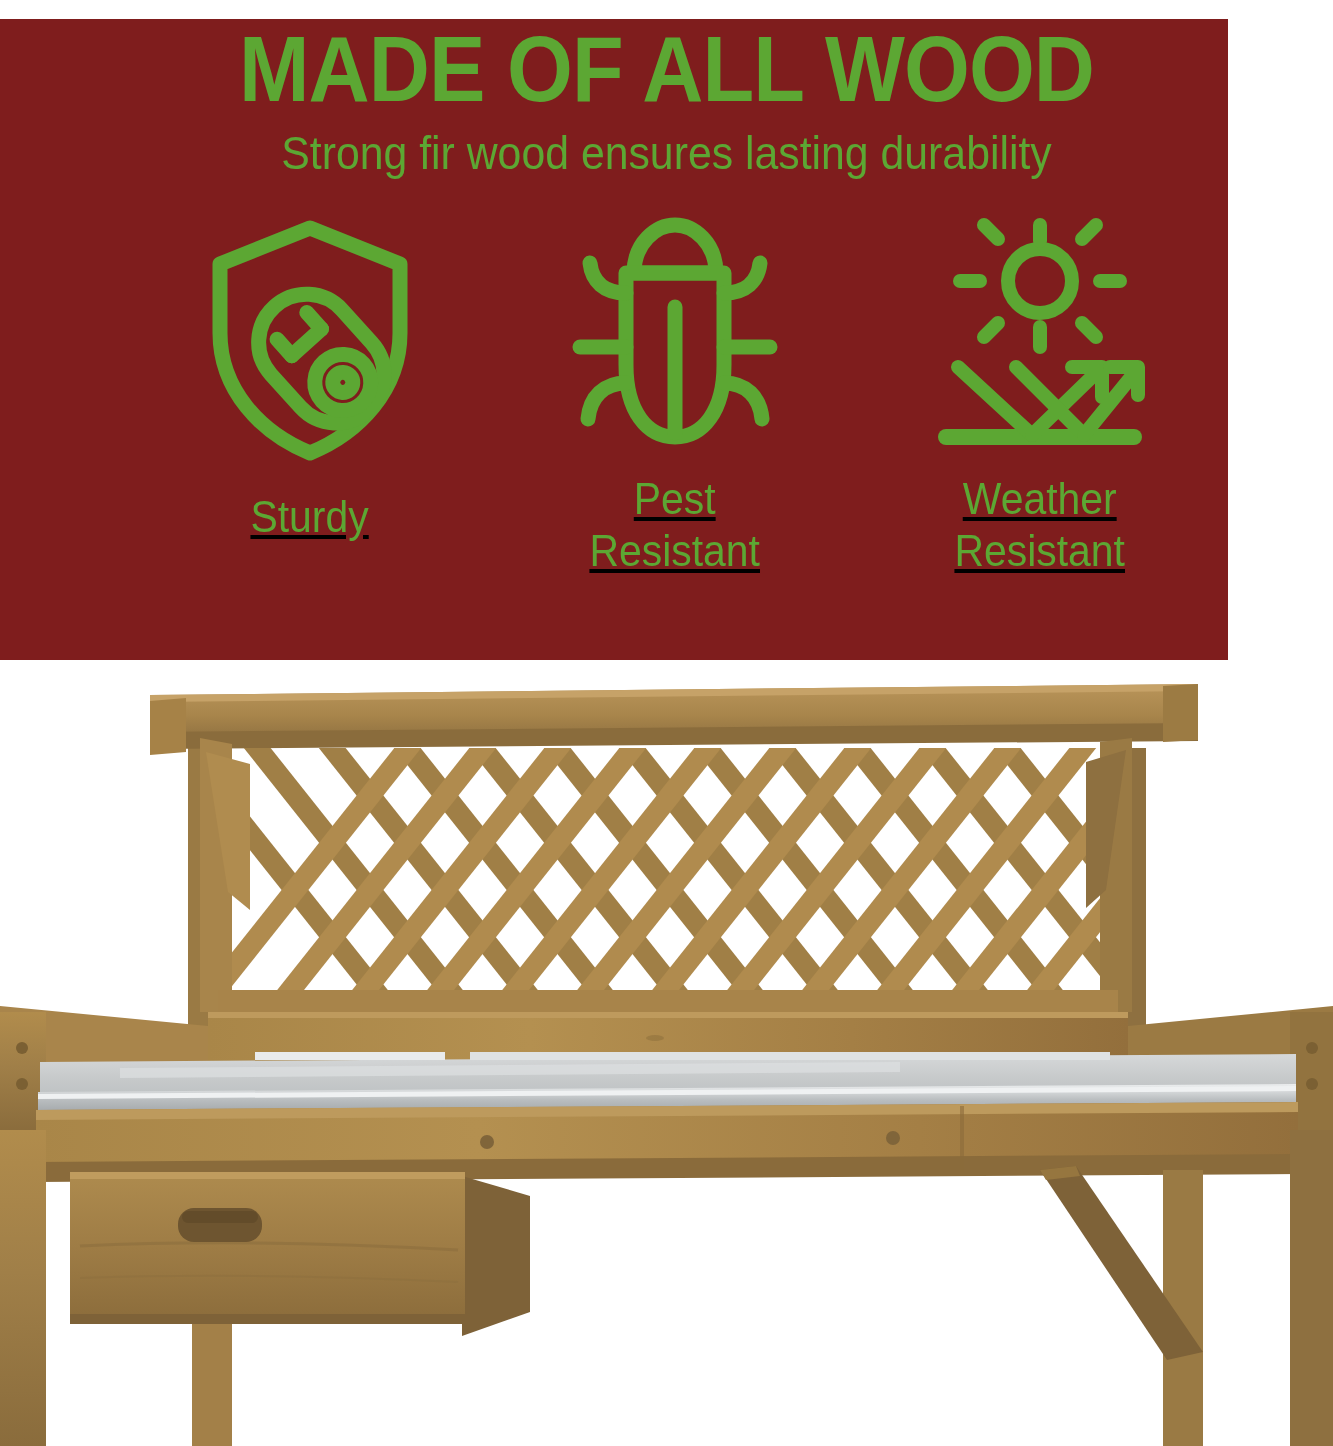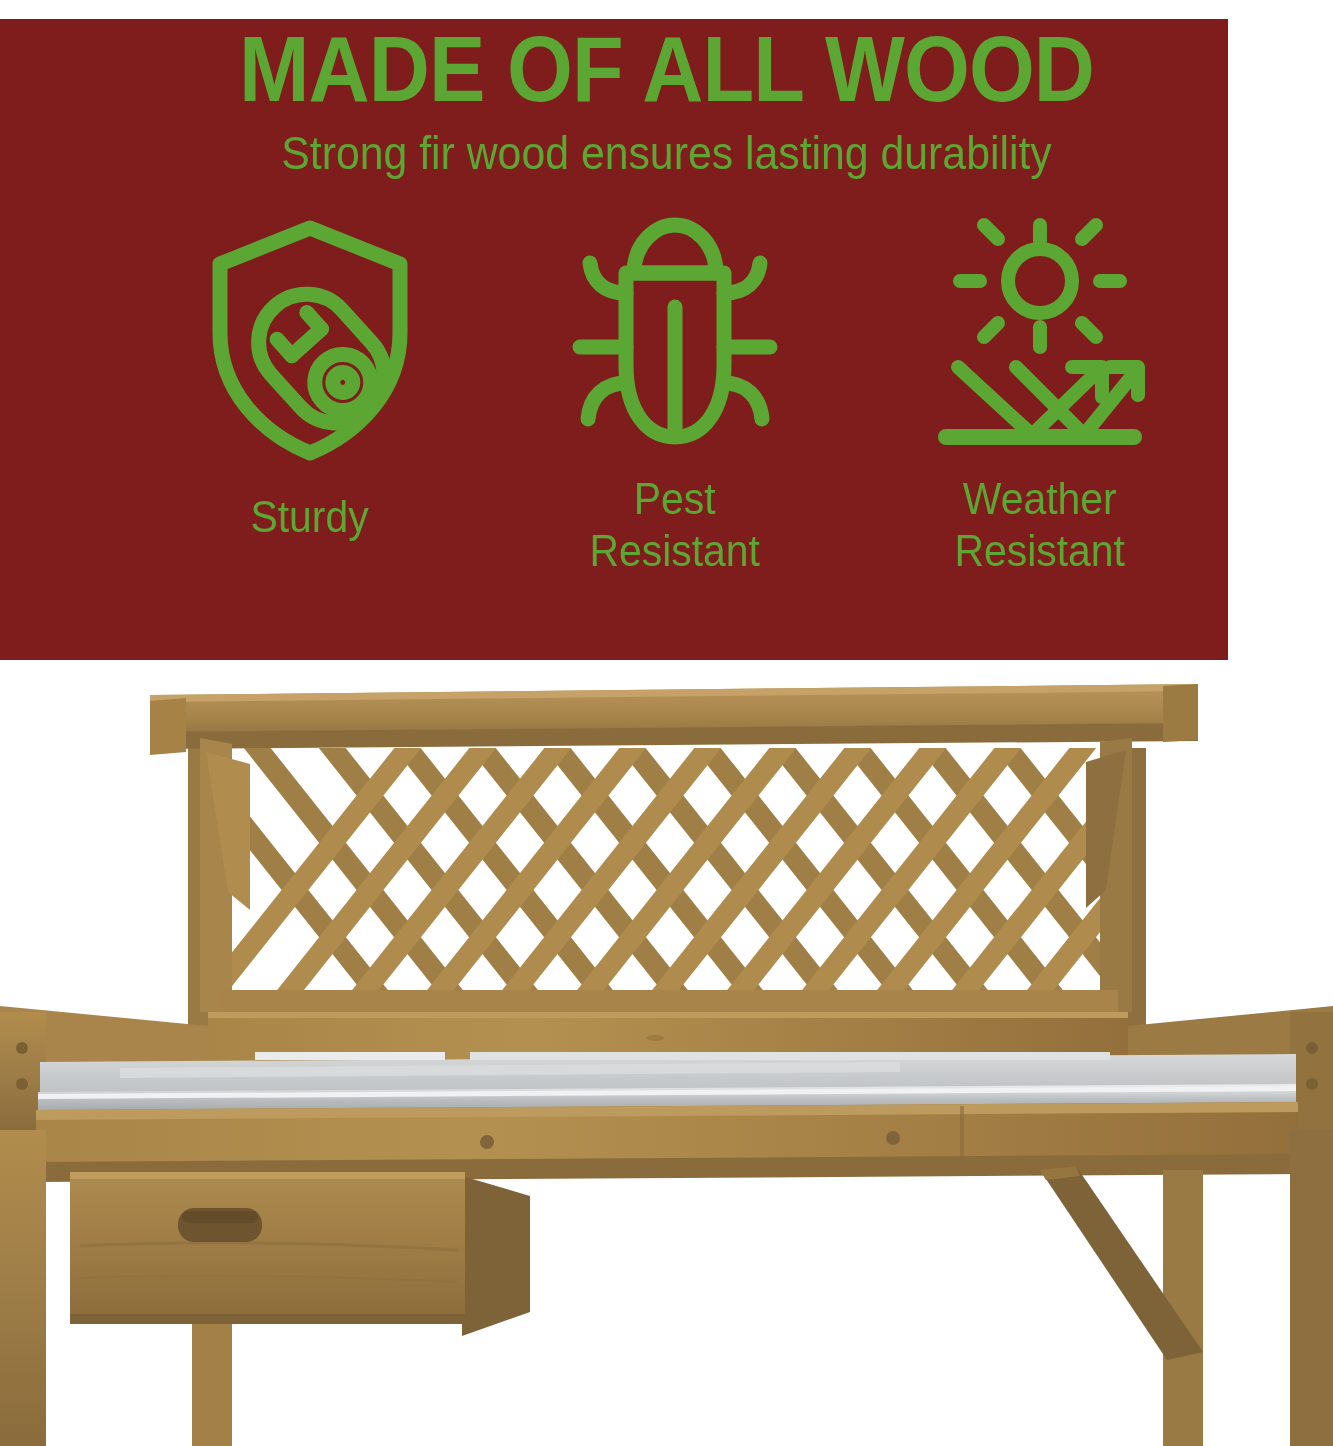--- a/index.html
+++ b/index.html
@@ -68,20 +68,21 @@
     display: flex;
     flex-direction: row;
     align-items: flex-start;
     justify-content: space-between;
   }
   .feature {
     width: 300px;
     display: flex;
     flex-direction: column;
     align-items: center;
+    text-decoration: underline;
   }
   .feature-icon {
     height: 250px;
     display: flex;
     align-items: center;
     justify-content: center;
   }
   .feature-label {
     margin-top: 8px;
     text-align: center;

